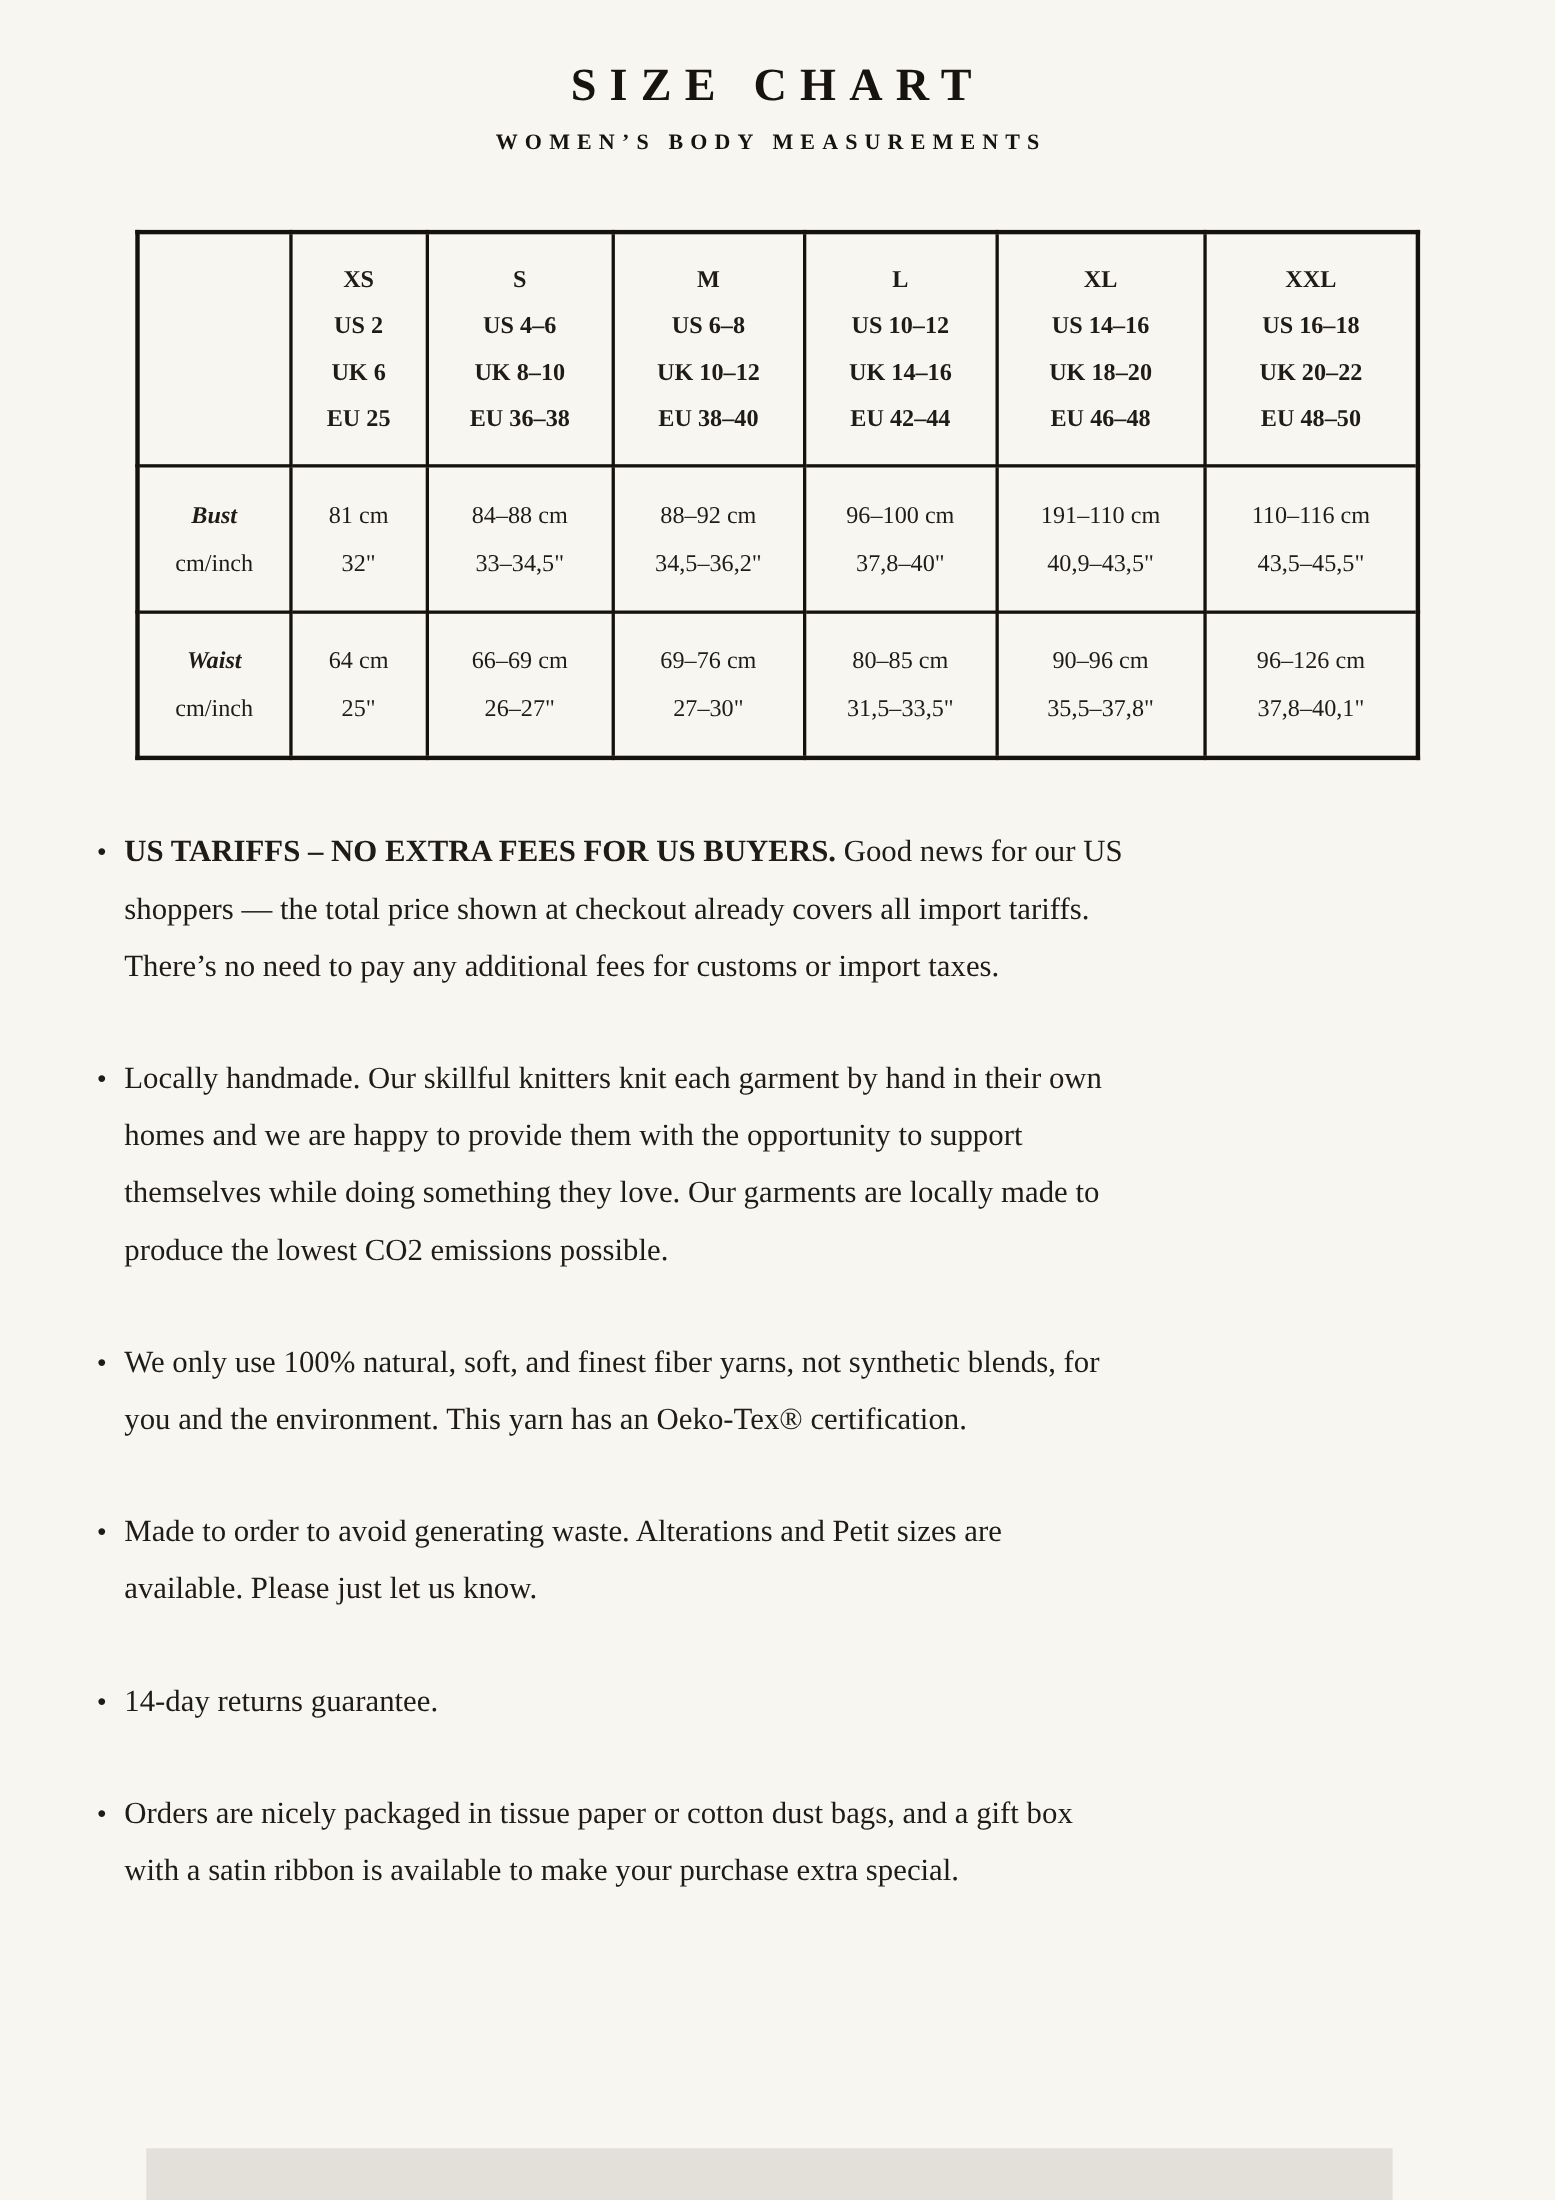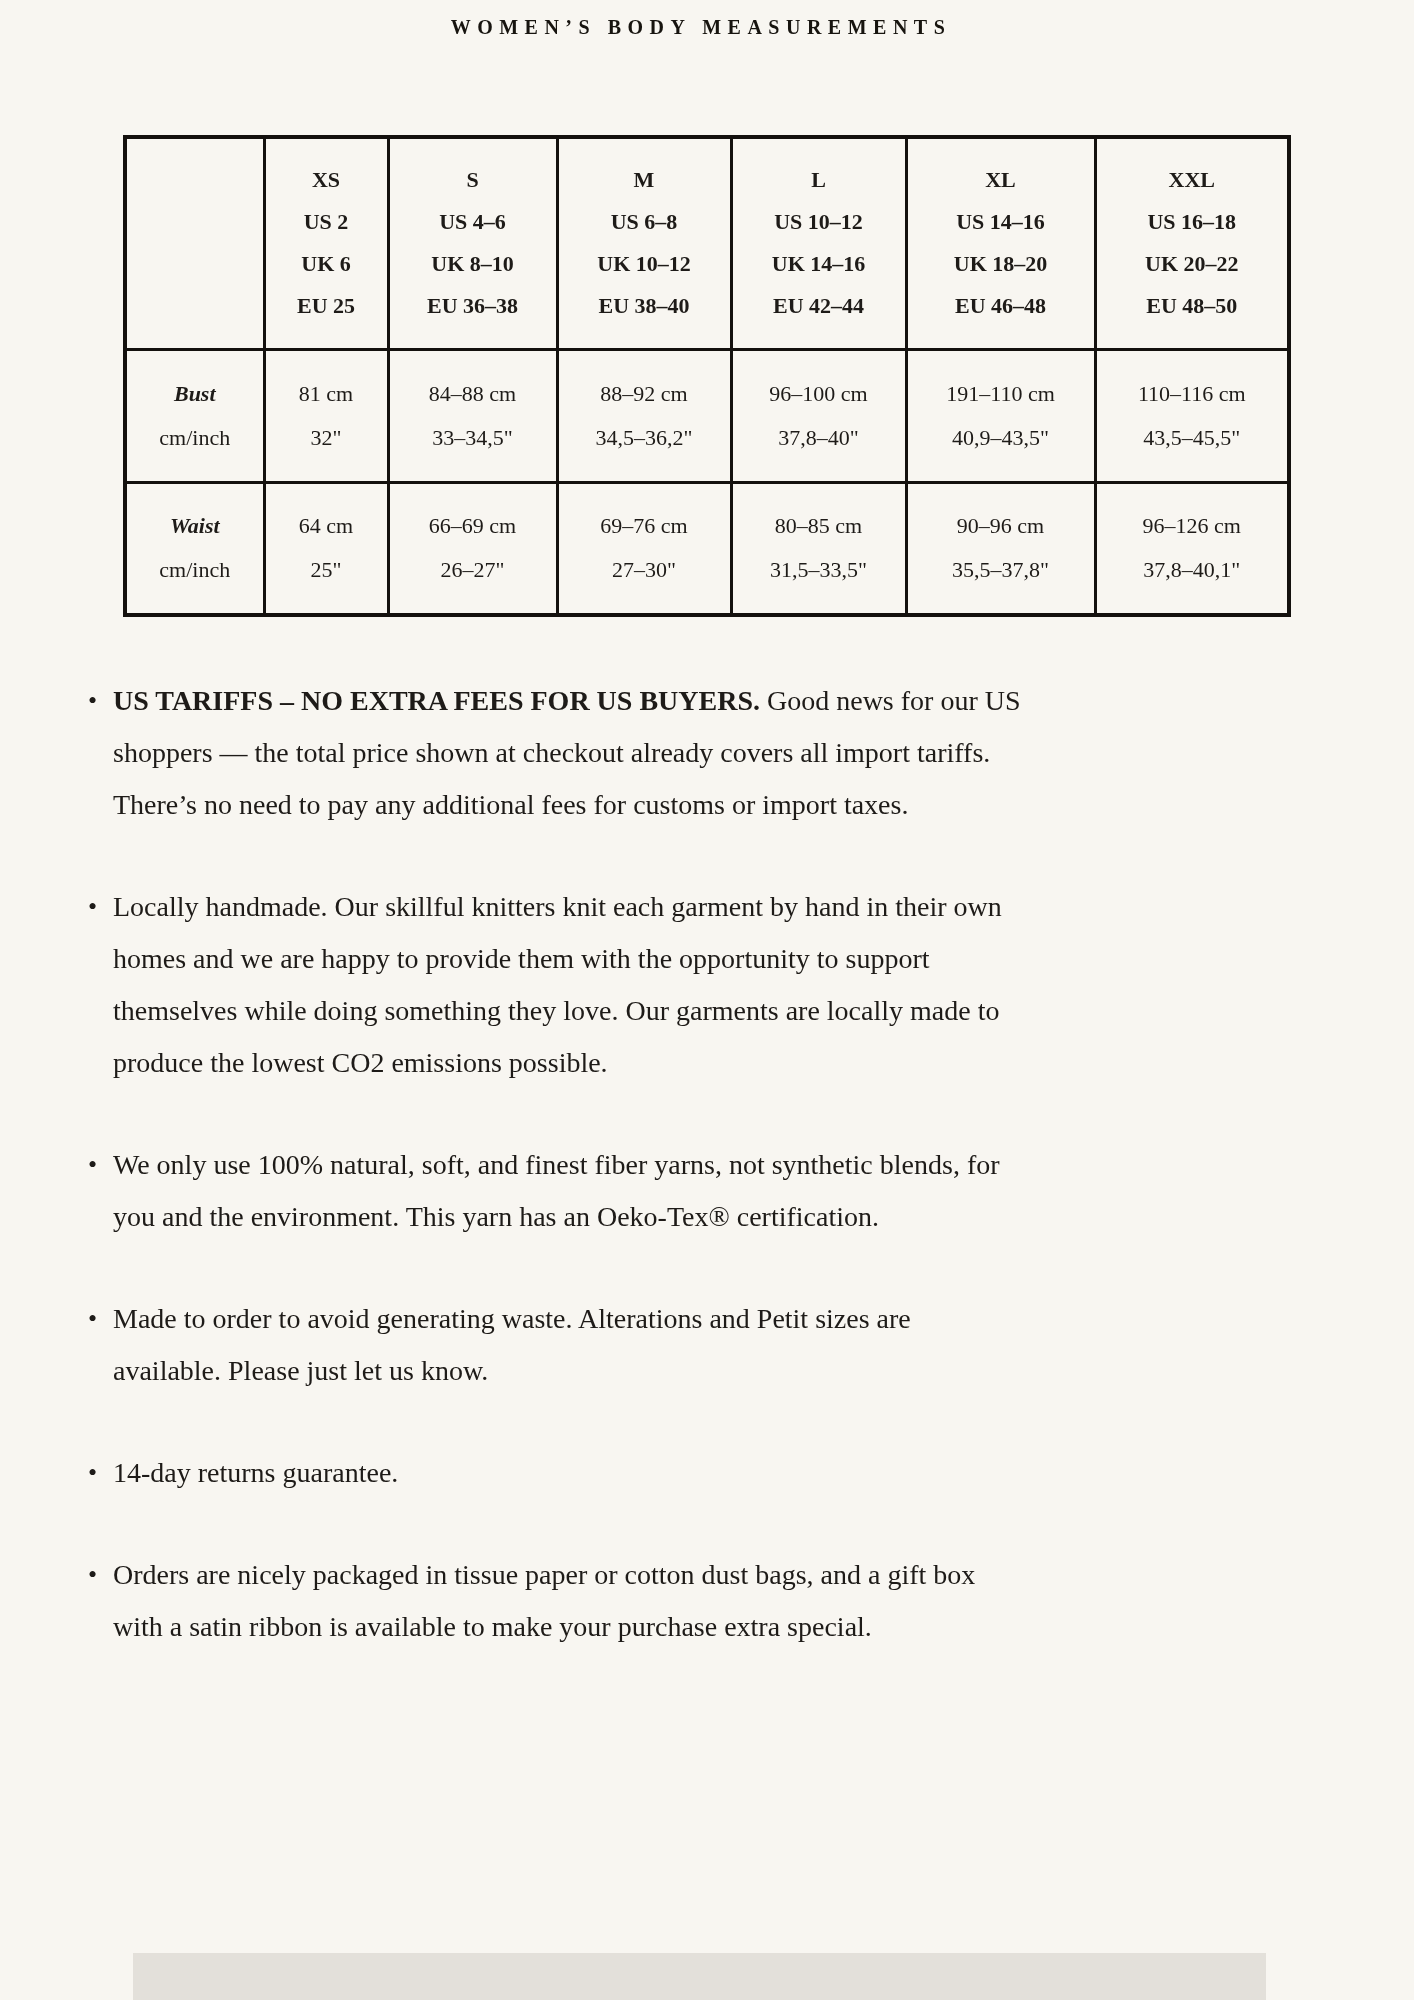--- a/index.html
+++ b/index.html
@@ -27,21 +27,21 @@
   .subtitle {
     margin: 16px 12px 0 0;
     text-align: center;
     font-size: 20px;
     font-weight: 700;
     letter-spacing: 6.5px;
     color: #17140f;
   }
   table.size-table {
     width: 1164px;
-    margin: 96px auto 0 auto;
+    margin: 68px auto 0 auto;
     border-collapse: collapse;
     table-layout: fixed;
     border: 4px solid #14110e;
   }
   table.size-table td {
     border: 3px solid #14110e;
     text-align: center;
     vertical-align: middle;
     font-size: 22px;
     padding: 0;
@@ -84,20 +84,21 @@
     width: 1133px;
     height: 70px;
     background: #e3e0da;
   }
 </style>
 </head>
 <body>
 
 <div class="page">
 
+  <h1 class="title">SIZE CHART</h1>
   <h2 class="subtitle">WOMEN’S BODY MEASUREMENTS</h2>
 
   <table class="size-table">
     <colgroup>
       <col class="c-label">
         <col class="c-xs">
         <col class="c-s">
         <col class="c-m">
         <col class="c-l">
         <col class="c-xl">

